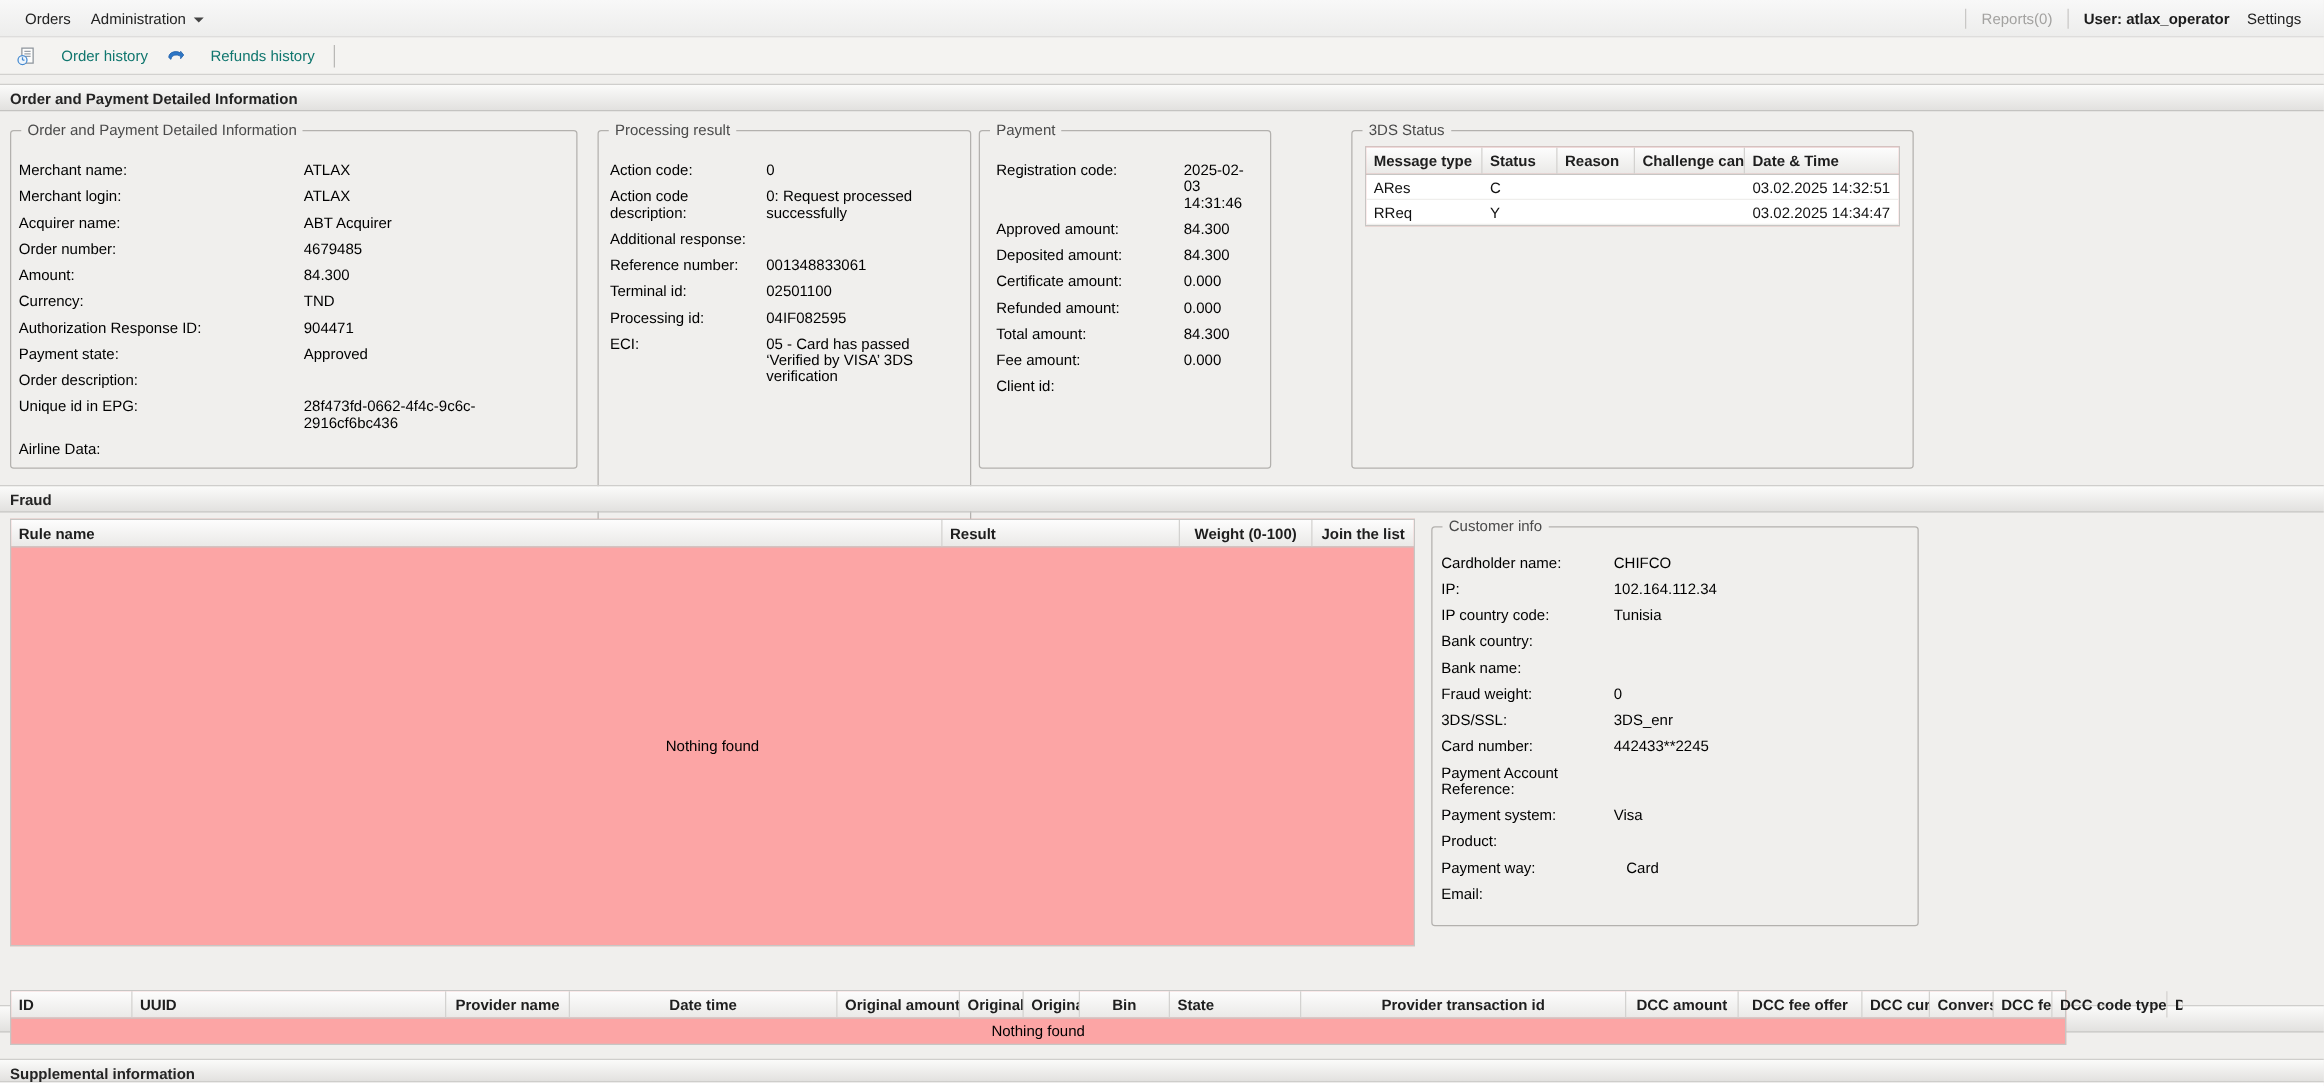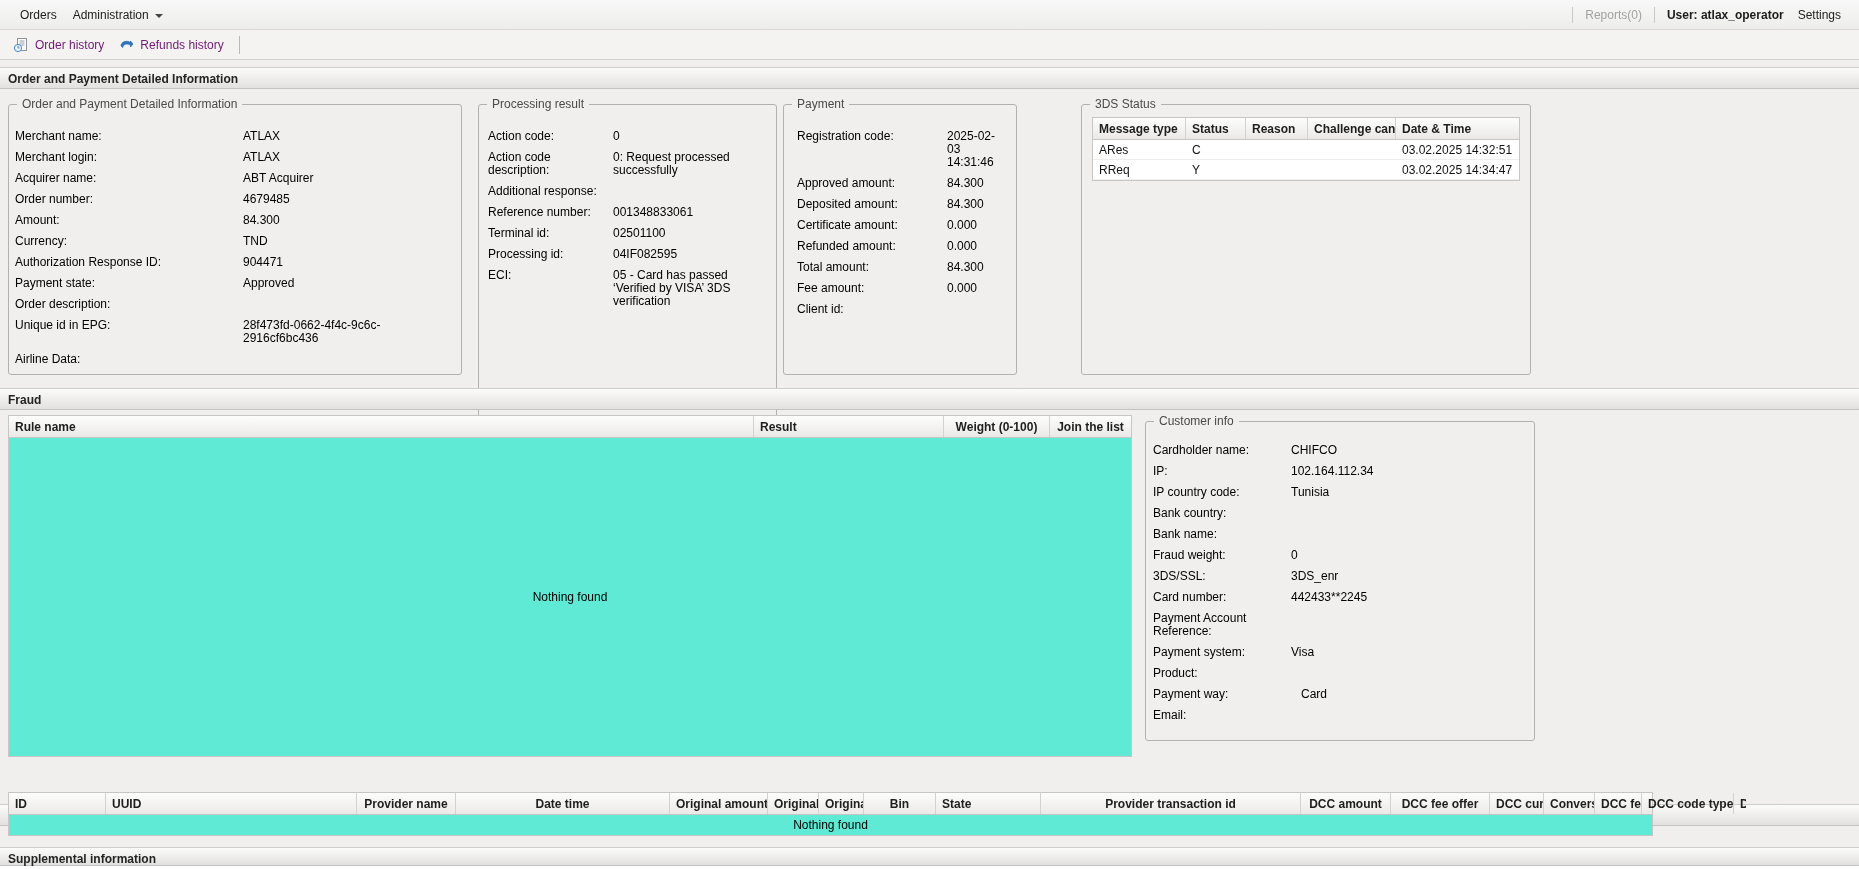--- a/index.html
+++ b/index.html
@@ -22,21 +22,21 @@
   .menubar-right { margin-left:auto; display:flex; align-items:center; gap:12px; padding-right:4px; }
   .menu-sep { width:1px; height:16px; background:#c9c8c6; }
   .reports-link { color:#a3a2a0; }
   .user-label { font-weight:bold; color:#1c1c1c; }
   
   .toolbar {
     position:absolute; top:30px; left:0; width:1859px; height:30px;
     background:#f4f3f1; border-bottom:1px solid #d2d1cf;
     display:flex; align-items:center; padding-left:6px;
   }
-  .tool-btn { display:flex; align-items:center; gap:6px; padding:3px 7px; border-radius:3px; color:#701a75; cursor:default; }
+  .tool-btn { display:flex; align-items:center; gap:20px; padding:3px 7px; border-radius:3px; color:#0f766e; cursor:default; }
   .tool-sep { width:1px; height:18px; background:#b9b8b6; margin-left:8px; }
   .icon16 { width:16px; height:16px; display:inline-block; }
   
   .sec-bar {
     position:absolute; left:0; width:1859px; height:22px;
     background:linear-gradient(#fbfbfa,#e2e1df);
     border-top:1px solid #cfcecc; border-bottom:1px solid #c4c3c1;
     font-weight:bold; color:#242424; padding:4px 0 0 8px;
   }
   
@@ -52,21 +52,21 @@
   .fs-order  .flabel { width:228px; }
   .fs-proc   .fs-body { padding-left:9px; }
   .fs-proc   .flabel { width:125px; }
   .fs-proc   .fvalue { max-width:152px; }
   .fs-pay    .fs-body { padding-left:13px; }
   .fs-pay    .flabel { width:150px; }
   .fs-cust   .fs-body { padding-left:7px; padding-top:22px; }
   .fs-cust   .flabel { width:138px; }
   .indent { padding-left:10px; }
   
-  .grid { background:#5eead4; border:1px solid #c7c6c4; }
+  .grid { background:#fca5a5; border:1px solid #c7c6c4; }
   .grid-head { display:flex; background:linear-gradient(#fdfdfd,#eaе9e7); background:linear-gradient(#fdfdfd,#eae9e7); border-bottom:1px solid #c7c6c4; }
   .grid-hcell {
     padding:4px 6px; font-weight:bold; color:#1e1e1e;
     border-right:1px solid #d3d2d0; white-space:nowrap; overflow:hidden;
     flex-shrink:0; height:21px;
   }
   .grid-hcell:last-child { border-right:none; }
   .center { text-align:center; }
   .grid-row { display:flex; border-bottom:1px solid #efeeec; background:#fff; }
   .grid-cell { padding:3px 6px; white-space:nowrap; overflow:hidden; flex-shrink:0; height:19px; }

